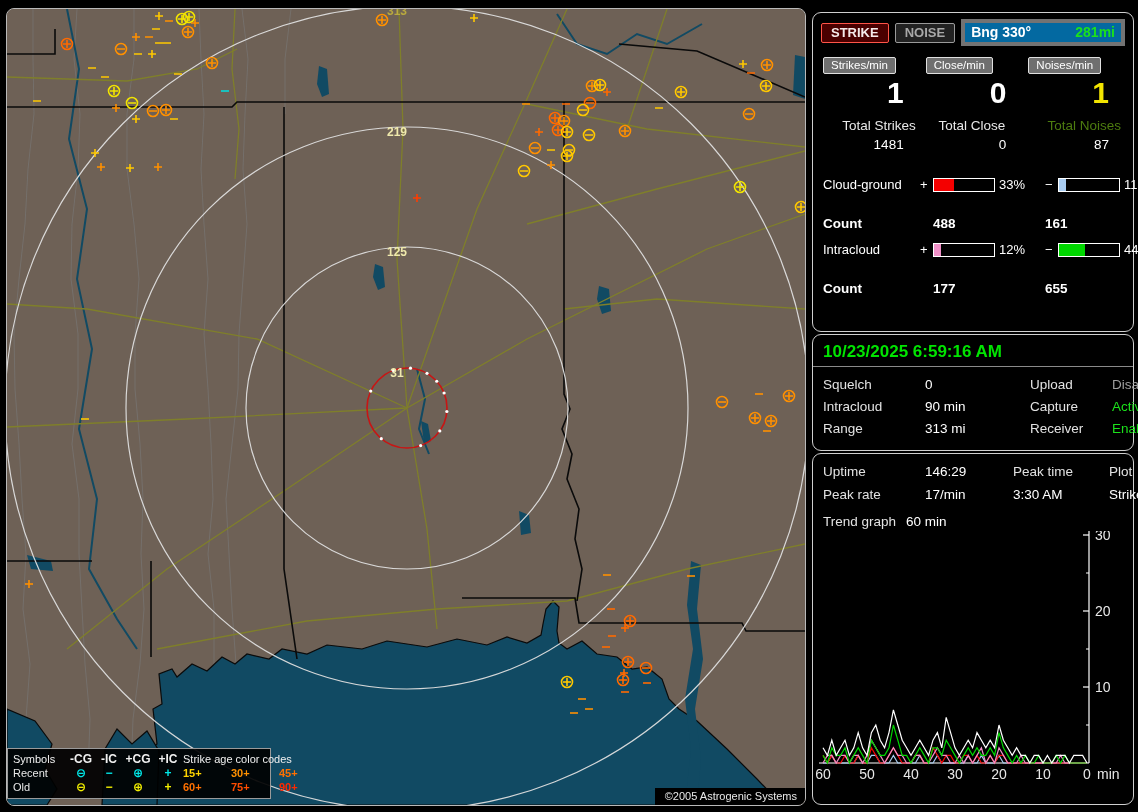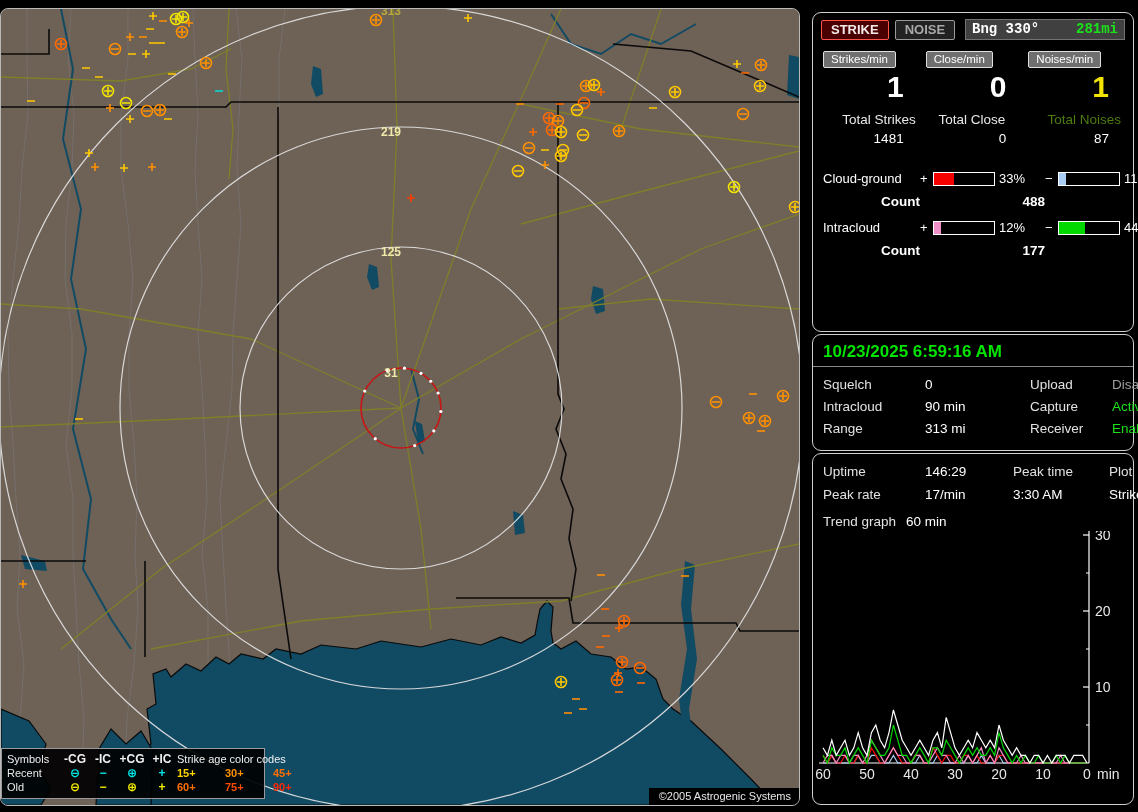--- a/index.html
+++ b/index.html
@@ -1,55 +1,55 @@
 <!DOCTYPE html>
 <html><head>
 <meta charset="utf-8">
 <style>
   html,body{margin:0;padding:0;background:#000;}
   body{width:1138px;height:812px;position:relative;overflow:hidden;
        font-family:"Liberation Sans","DejaVu Sans",sans-serif;color:#fff;}
   
-  #map{position:absolute;left:0;top:8px;width:798px;height:796px;background:#6e6156;
+  #map{position:absolute;left:6px;top:8px;width:798px;height:796px;background:#6e6156;
        border:1px solid #b9b9b9;border-radius:8px;overflow:hidden;}
   #map svg{position:absolute;left:0;top:0;}
   #map-legend{position:absolute;left:0px;bottom:6px;width:252px;background:rgba(0,0,0,.92);
        border:1px solid #9a9a9a;font-size:11px;padding:3px 5px 4px 5px;line-height:14px;color:#e8e8e8;}
   .lg-row{display:grid;grid-template-columns:54px 28px 28px 30px 30px 48px 48px 44px;align-items:center;}
   .lg-h{color:#f0f0f0;}
   .lg-sym{font-size:12px;font-weight:bold;text-align:center;}
   .lg-age{font-weight:bold;}
   #map-copy{position:absolute;right:0;bottom:0;background:#000;color:#e8e8e8;
        font-size:11px;padding:2px 8px 3px 10px;}
   
   .panel{position:absolute;left:812px;width:320px;background:#000;border:1px solid #cfcfcf;border-radius:9px;}
   #panel-top{top:12px;height:318px;}
   #panel-status{top:334px;height:115px;}
   #panel-session{top:453px;height:350px;}
   .hdr-row{display:flex;align-items:center;gap:6px;padding:6px 8px 0 8px;}
   .btn{font-weight:bold;font-size:13px;padding:1px 9px 2px 9px;border-radius:2px;cursor:pointer;}
   .btn-strike{background:#4a0000;border:1px solid #ff5448;color:#f4eaea;}
   .btn-noise{background:#222;border:1px solid #9a9a9a;color:#a8a8a8;}
-  .bng-box{margin-left:auto;background:#404040;border:1px solid #737373;width:146px;
-       display:flex;justify-content:space-between;padding:1px 6px 2px 6px;font-weight:bold;font-size:14px;font-family:Liberation Mono, monospace;}
+  .bng-box{margin-left:auto;background:#0369a1;border:4px solid #737373;width:146px;
+       display:flex;justify-content:space-between;padding:1px 6px 2px 6px;font-weight:bold;font-size:14px;}
   .bng-val{color:#1be11b;}
   .stats{display:grid;grid-template-columns:1fr 1fr 1fr;gap:8px;padding:9px 10px 0 10px;}
   .chip{display:inline-block;background:#6f6f6f;border:1px solid #e0e0e0;border-radius:2px;
        color:#fff;font-size:11.5px;padding:1px 7px 2px 7px;}
   .rate{font-size:30px;font-weight:bold;text-align:right;padding-right:14px;line-height:38px;}
   .tlabel{font-size:13.5px;text-align:right;padding-right:2px;margin-top:6px;}
   .tval{font-size:13.5px;text-align:right;padding-right:14px;margin-top:4px;}
   .dist{padding:14px 10px 0 10px;}
   .dist-title{font-size:13px;color:#dcdcdc;border-bottom:1px solid #8a8a8a;padding-bottom:3px;}
   .dist-row{display:grid;grid-template-columns:97px 13px 66px 46px 13px 66px auto;
        align-items:center;margin-top:11px;font-weight:normal;font-size:13px;}
   .bar{height:12px;border:1px solid #fff;background:#000;width:60px;}
   .bar i{display:block;height:100%;}
   .sign{text-align:left;}
-  .cnt-row{display:grid;grid-template-columns:97px 13px 112px 125px auto;margin-top:8px;font-weight:bold;font-size:13.5px;text-align:right;}
+  .cnt-row{display:grid;grid-template-columns:97px 13px 112px 125px auto;margin-top:24px;font-weight:bold;font-size:13.5px;}
   .statusdt{color:#00e400;font-weight:bold;font-size:17px;padding:7px 10px 4px 10px;
        border-bottom:1px solid #8a8a8a;margin:0 0px 0 0;}
   .st-grid{display:grid;grid-template-columns:102px 105px 82px auto;row-gap:7px;
        padding:10px 10px 0 10px;font-size:13.5px;}
   .muted{color:#9f9f9f;} .ok{color:#1be11b;} .lab{color:#e2e2e2;}
   .sess-grid{display:grid;grid-template-columns:102px 88px 96px auto;row-gap:8px;
        padding:10px 10px 0 10px;font-size:13.5px;}
   .trend-row{display:flex;gap:10px;padding:12px 10px 0 10px;font-size:13.5px;}
   #trend-svg{display:block;margin-top:2px;}
 </style>

